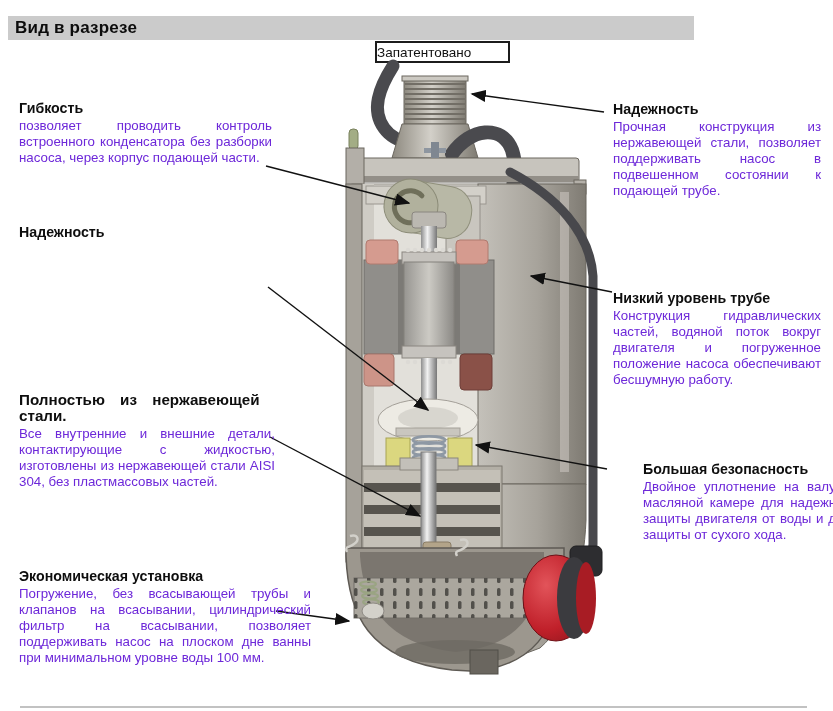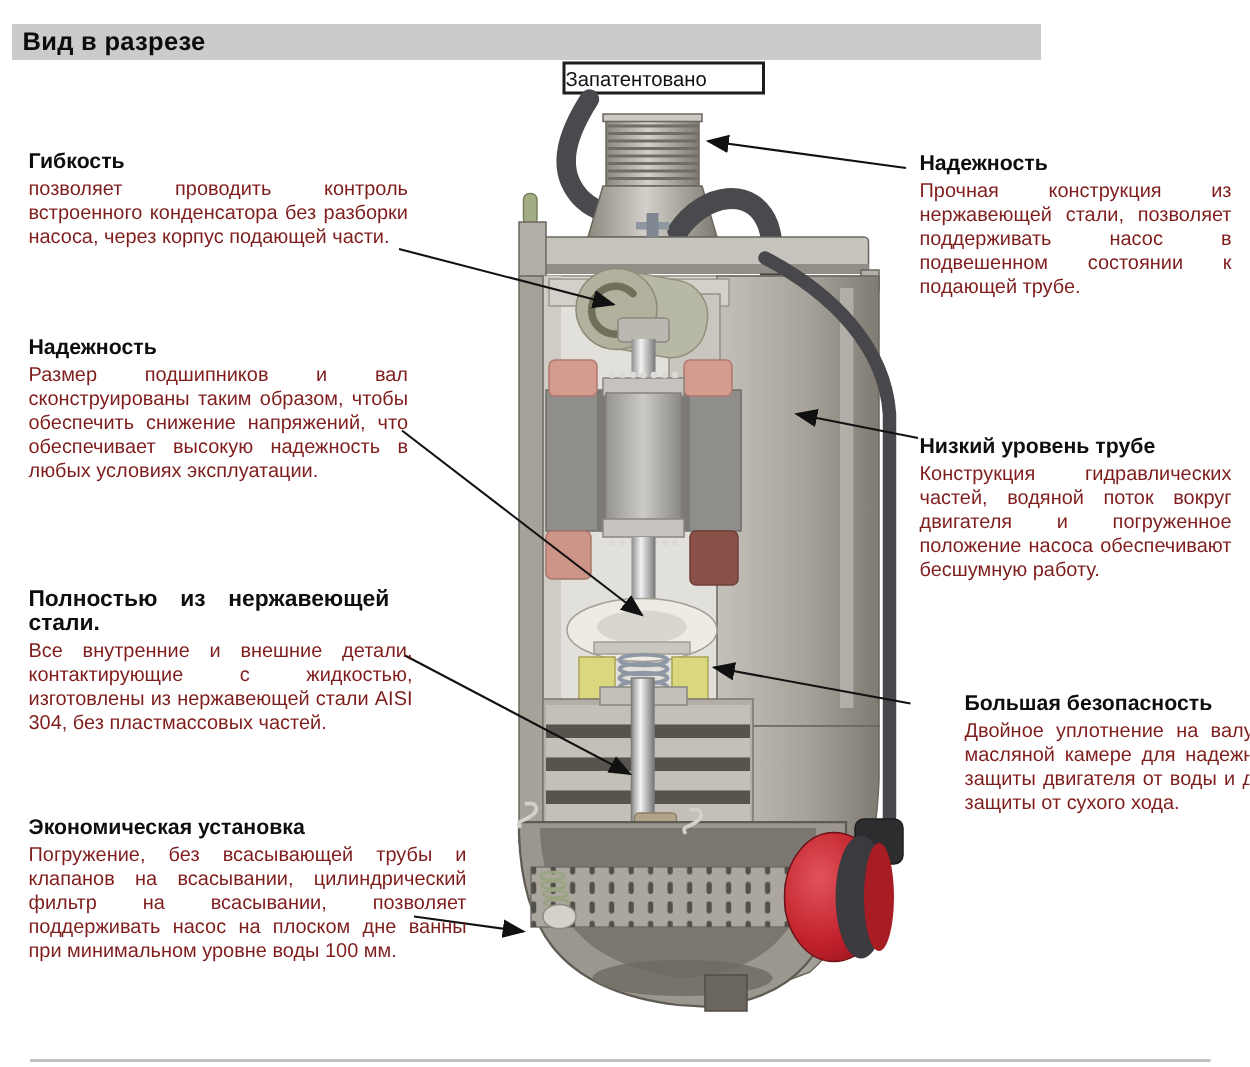--- a/index.html
+++ b/index.html
@@ -14,26 +14,26 @@
   .header-bar .title{
     font-weight:bold;font-size:17px;color:#0c0c0c;padding-left:7px;letter-spacing:.2px;
   }
   .patent-box{
     position:absolute;left:375px;top:41px;width:131px;height:18px;
     border:2px solid #1c1c1c;background:#fff;display:flex;align-items:center;
     font-size:13.5px;color:#111;
   }
   .ann{position:absolute;}
   .ann h3{margin:0 0 2px 0;font-size:14.2px;line-height:16px;font-weight:bold;color:#0e0e0e;}
-  .ann p{margin:0;font-size:13.3px;line-height:16px;text-align:justify;color:#7f1d1d;}
+  .ann p{margin:0;font-size:13.3px;line-height:16px;text-align:justify;color:#6d28d9;}
   .ann.l1{left:19px;top:100px;width:253px;}
   .ann.l2{left:19px;top:224px;width:253px;}
   .ann.l3{left:19px;top:392px;width:256px;}
   .ann.l3 h3{font-size:15.2px;word-spacing:11px;}
-  .ann.l4{left:19px;top:544px;width:292px;}
+  .ann.l4{left:19px;top:568px;width:292px;}
   .ann.r1{left:613px;top:101px;width:208px;}
   .ann.r2{left:613px;top:290px;width:208px;}
   .ann.r3{left:613px;top:461px;width:208px;margin-left:30px;}
   .bottom-rule{
     position:absolute;left:20px;top:706px;width:787px;height:2px;background:#c2c2c2;
   }
   svg.scene{position:absolute;left:0;top:0;}
 </style>
 </head>
 <body>
@@ -240,21 +240,20 @@
     <line x1="607" y1="469" x2="476" y2="445" marker-end="url(#ah)"></line>
   </g>
 </svg>
 
 <div class="ann l1">
   <h3>Гибкость</h3>
   <p>позволяет проводить контроль встроенного конденсатора без разборки насоса, через корпус подающей части.</p>
 </div>
 <div class="ann l2">
   <h3>Надежность</h3>
-  <p>Размер подшипников и вал сконструированы таким образом, чтобы обеспечить снижение напряжений, что обеспечивает высокую надежность в любых условиях эксплуатации.</p>
 </div>
 <div class="ann l3">
   <h3>Полностью из нержавеющей стали.</h3>
   <p>Все внутренние и внешние детали, контактирующие с жидкостью, изготовлены из нержавеющей стали AISI 304, без пластмассовых частей.</p>
 </div>
 <div class="ann l4">
   <h3>Экономическая установка</h3>
   <p>Погружение, без всасывающей трубы и клапанов на всасывании, цилиндрический фильтр на всасывании, позволяет поддерживать насос на плоском дне ванны при минимальном уровне воды 100 мм.</p>
 </div>
 

